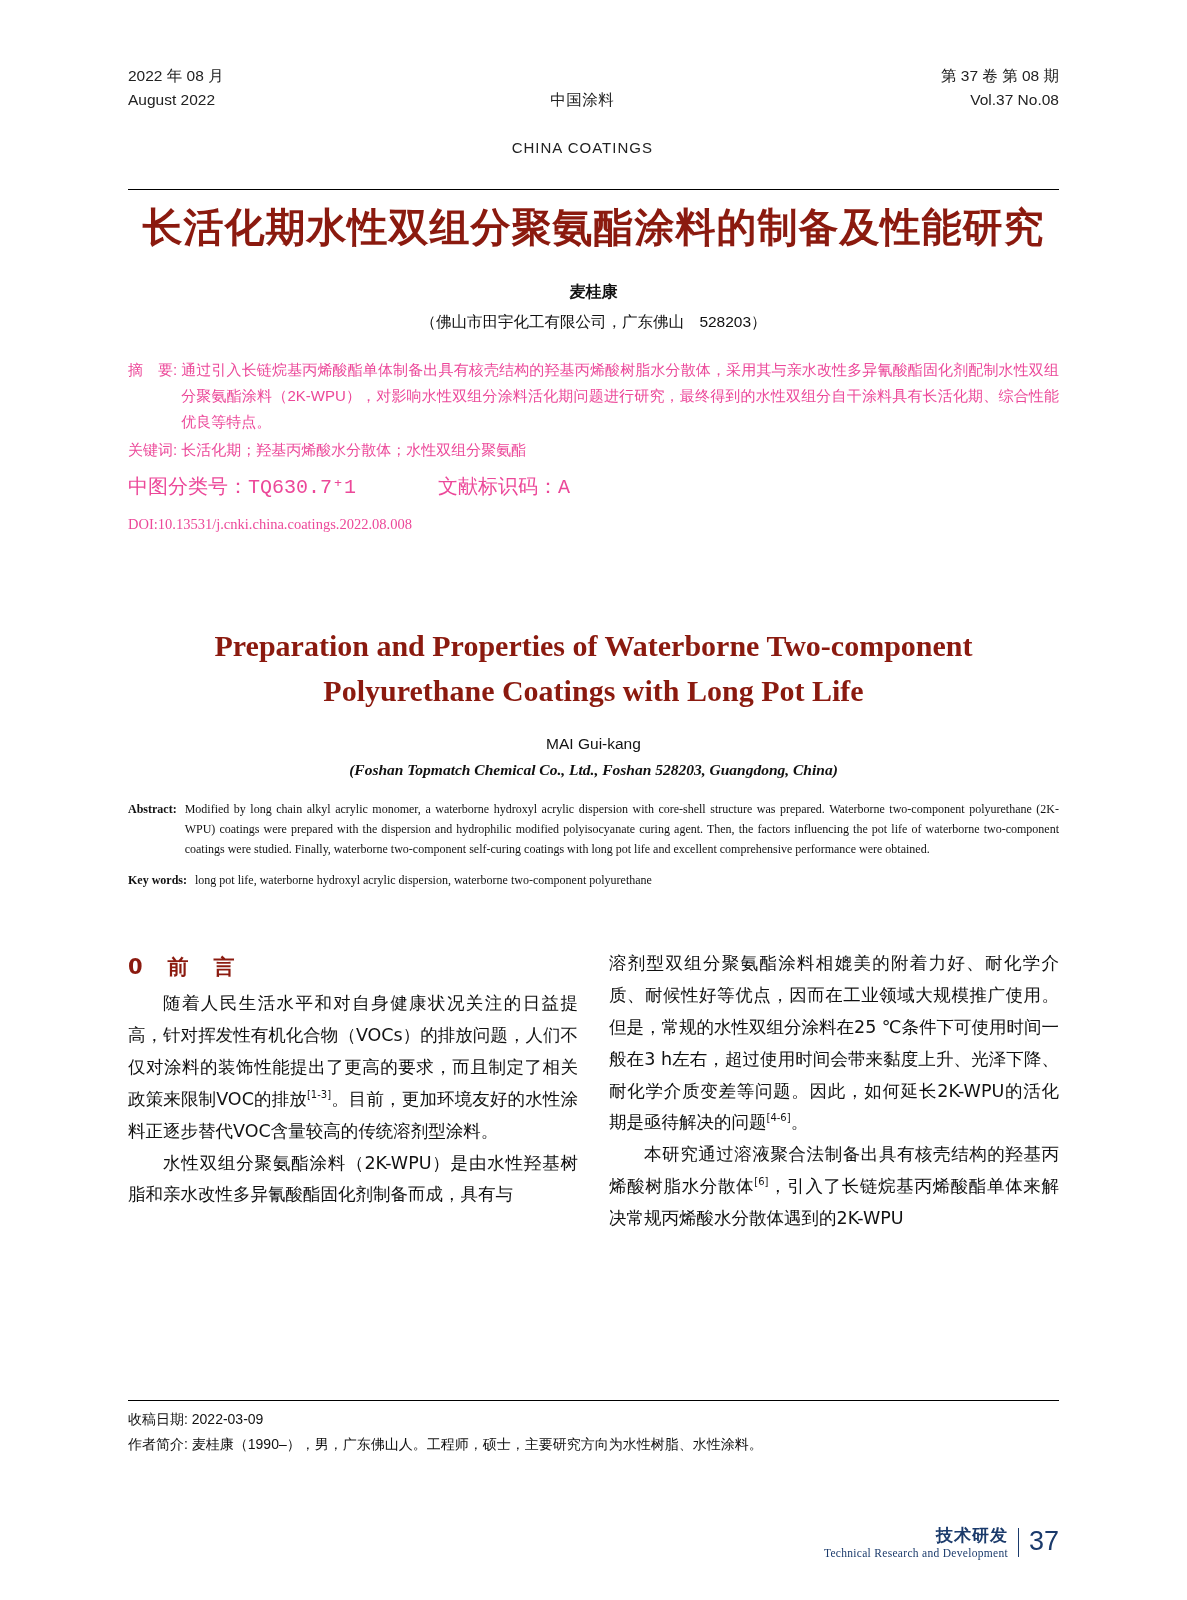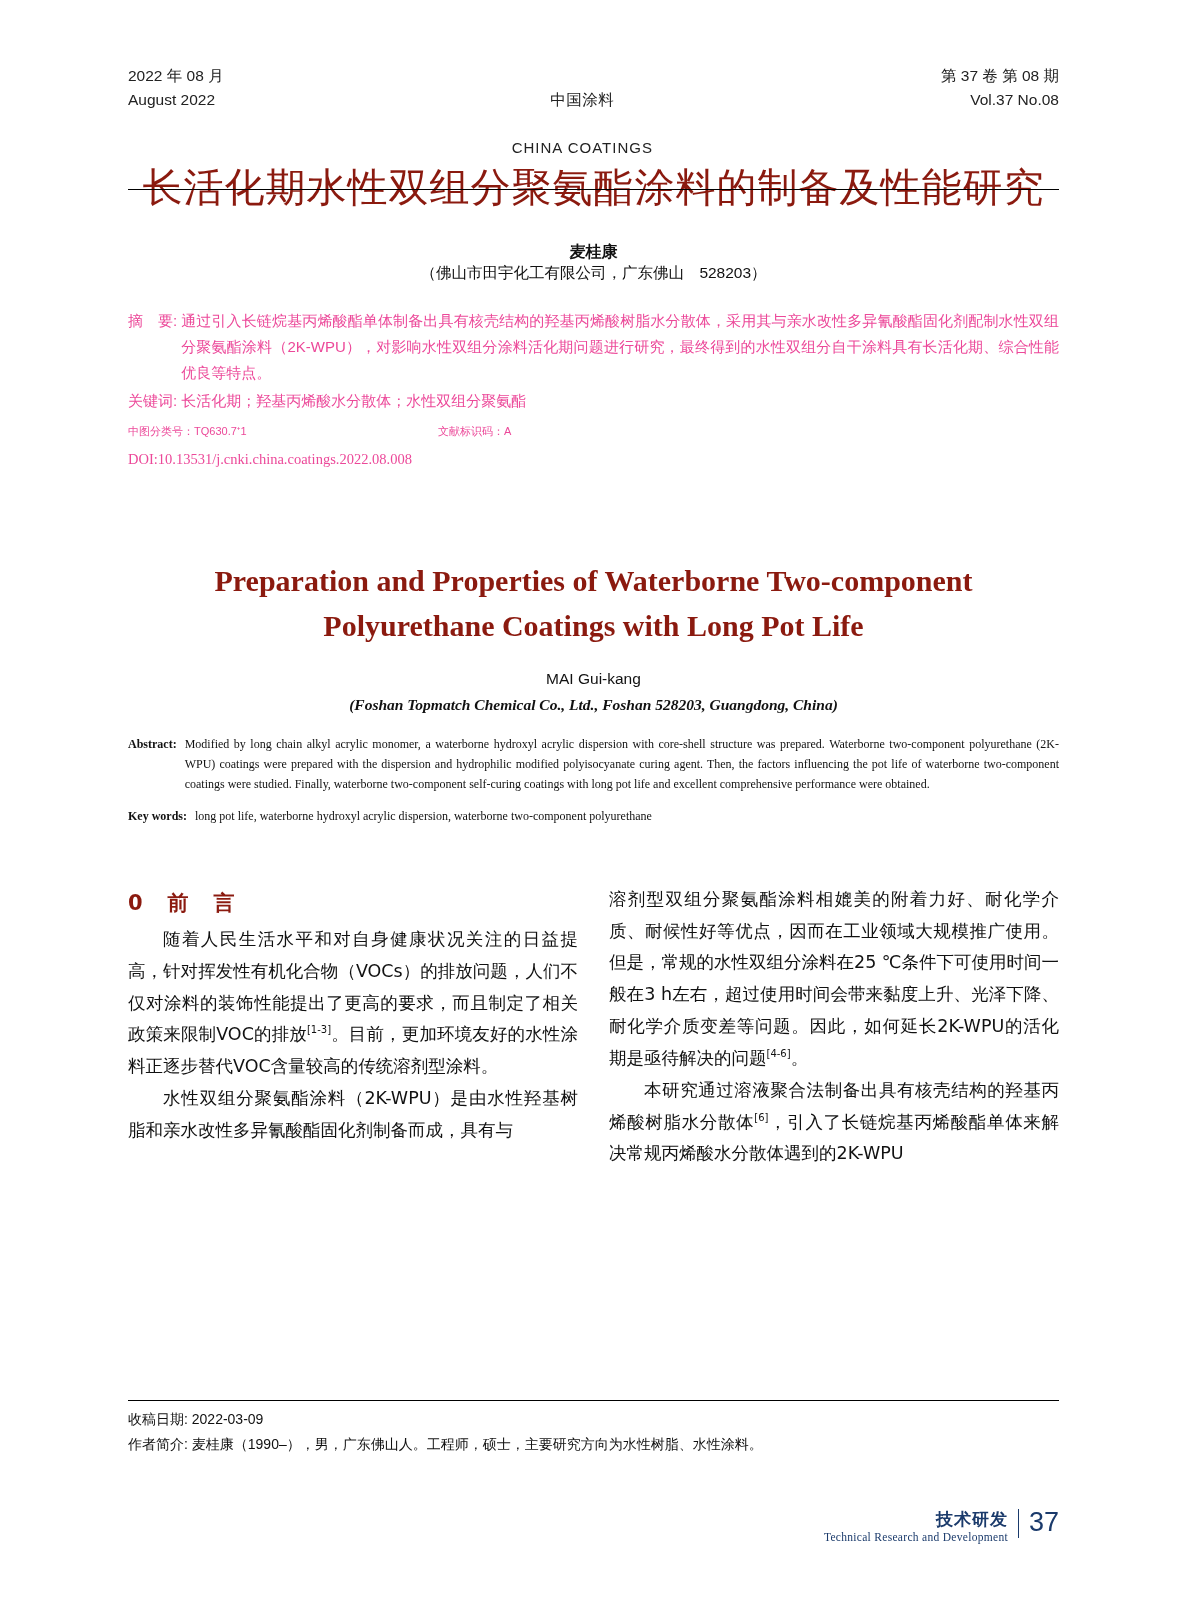--- a/index.html
+++ b/index.html
@@ -50,38 +50,39 @@
   }
   .rh-center .cn { font-size: 15.5px; }
   .rh-center .en { font-size: 15px; letter-spacing: 1px; }
   .rule {
     border-bottom: 1px solid #000;
     margin-top: 6px;
   }
 
   
   .cn-title {
-    margin-top: 40px;
+    margin-top: 80px;
     text-align: center;
     color: #8b1a0f;
     font-family: "DejaVu Sans", sans-serif;
-    font-weight: normal;
+    font-weight: bold;
     font-size: 40px;
     line-height: 1.35;
     letter-spacing: 1px;
   }
   .cn-author {
     margin-top: 28px;
     text-align: center;
     font-family: "Liberation Sans", sans-serif;
     font-weight: bold;
     font-size: 16px;
     color: #111;
   }
   .cn-affil {
+    margin-top: 9px;
     text-align: center;
     font-family: "Liberation Sans", sans-serif;
     font-size: 15.5px;
     color: #111;
   }
 
   
   .cn-abs-wrap {
     margin-top: 24px;
     font-family: "Liberation Sans", sans-serif;
@@ -101,22 +102,22 @@
   .cn-abs-text {
     flex: 1 1 auto;
     text-align: justify;
   }
   .cn-kw {
     margin-top: 3px;
   }
   .meta-row {
     margin-top: 8px;
     display: flex;
-    font-family: Liberation Sans, sans-serif;
-    font-size: 11px;
+    font-family: Liberation Mono, monospace;
+    font-size: 20px;
   }
   .meta-a { flex: 0 0 310px; }
   .meta-b { flex: 0 0 280px; }
   .meta-c { flex: 1 1 auto; text-align: right; }
   .doi {
     margin-top: 6px;
     font-family: "Liberation Serif", serif;
     font-size: 14.5px;
   }
 
@@ -199,23 +200,23 @@
   .footnote .fn-rule {
     border-top: 1px solid #000;
     width: 100%;
     margin-bottom: 6px;
   }
 
   
   .pfooter {
     position: absolute;
     right: 128px;
-    bottom: 55px;
-    display: flex;
-    align-items: flex-start;
+    bottom: 39px;
+    display: flex;
+    align-items: center;
     gap: 10px;
   }
   .pf-text {
     text-align: right;
     line-height: 1.2;
   }
   .pf-cn {
     font-family: "DejaVu Sans", sans-serif;
     font-weight: bold;
     font-size: 17px;

